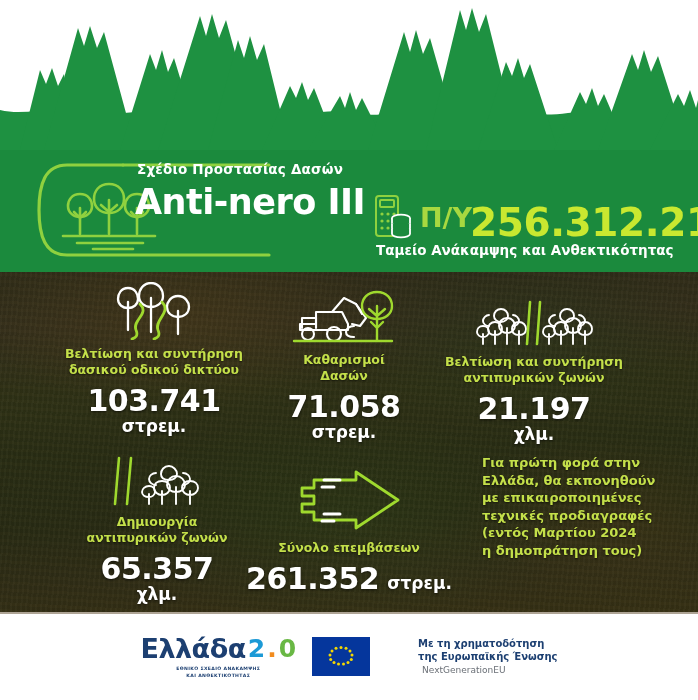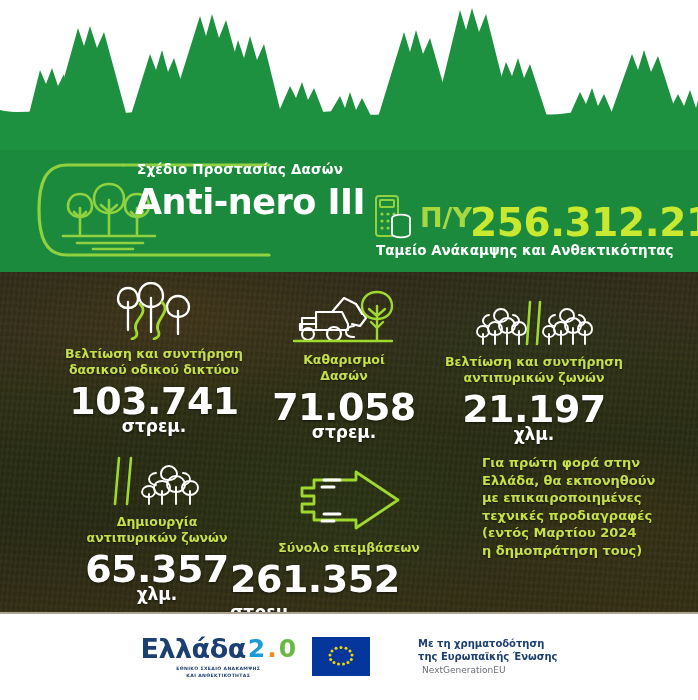--- a/index.html
+++ b/index.html
@@ -81,28 +81,28 @@
   .photo-inner { position:absolute; inset:0; z-index:3; }
 
   
   .stat { position:absolute; text-align:center; }
   .stat .icon-wrap { display:flex; justify-content:center; align-items:flex-end; height:58px; }
   .stat .caption {
     color:#c4e04a; font-size:12.5px; font-weight:bold; line-height:16px;
     margin-top:6px; text-shadow:0 1px 2px rgba(0,0,0,.55);
   }
   .stat .value {
-    color:#ffffff; font-size:38px; font-weight:bold; line-height:32px;
+    color:#ffffff; font-size:30px; font-weight:bold; line-height:32px;
     margin-top:7px; letter-spacing:-0.5px; text-shadow:0 1px 3px rgba(0,0,0,.6);
   }
   .stat .unit {
     color:#ffffff; font-size:17px; font-weight:bold; line-height:19px;
     text-shadow:0 1px 3px rgba(0,0,0,.6);
   }
-  .stat.inline .valrow { display:flex; justify-content:center; align-items:baseline; gap:8px; margin-top:7px;flex-direction:column; }
+  .stat.inline .valrow { display:flex; justify-content:center; align-items:baseline; gap:8px; margin-top:7px; }
   .stat.inline .valrow .value { margin-top:0; }
 
   #stat-roads { left:44px;  top:10px;  width:220px; }
   #stat-clean { left:258px; top:16px;  width:172px; }
   #stat-zones { left:424px; top:18px;  width:220px; }
   #stat-create{ left:62px;  top:178px; width:190px; }
   #stat-total { left:230px; top:196px; width:238px; }
 
   
   .note {

